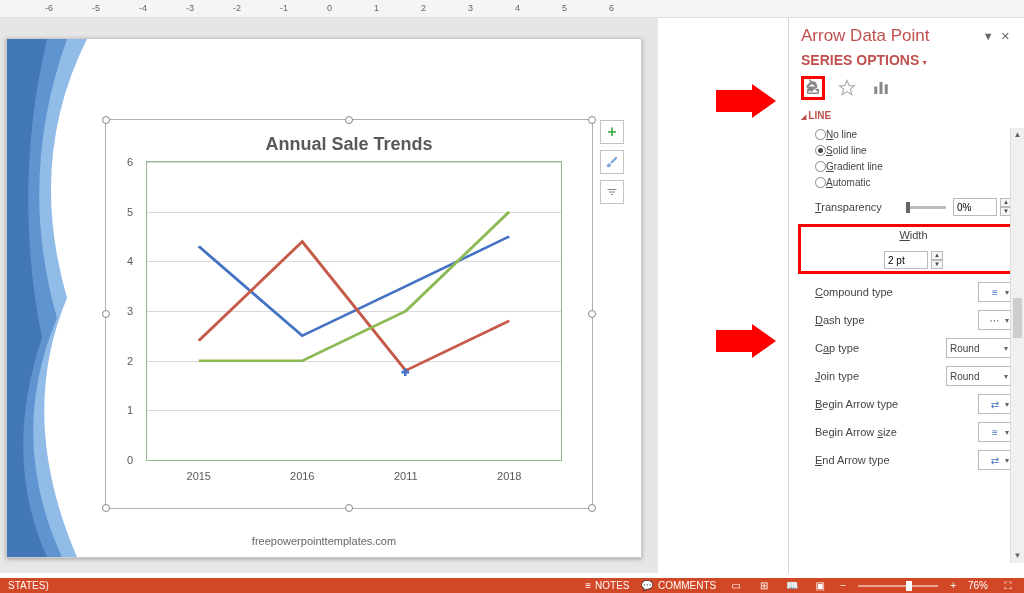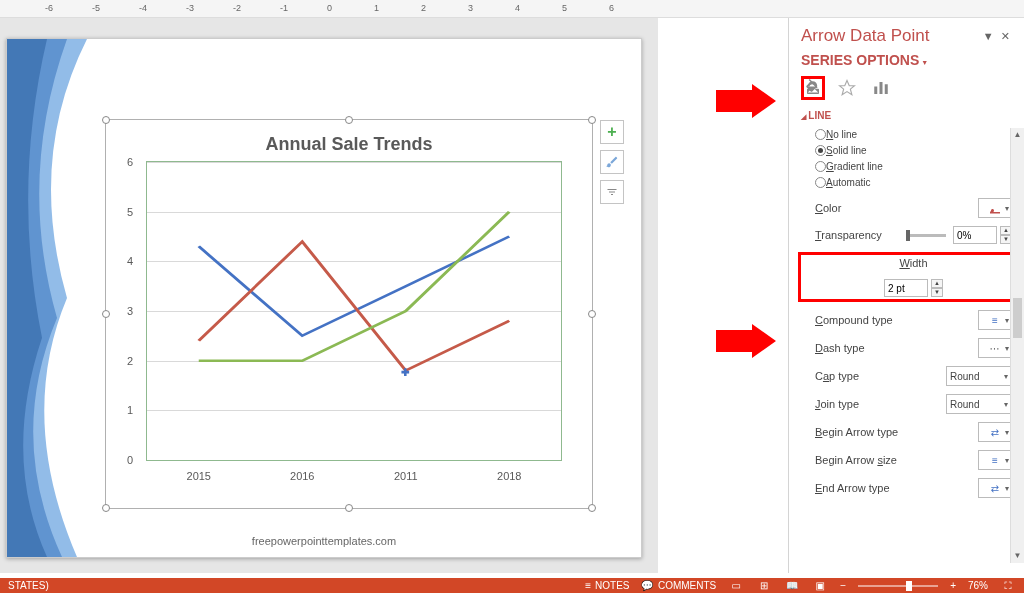--- a/index.html
+++ b/index.html
@@ -248,29 +248,20 @@
       <div class="radio-row">
           <span class="radio"></span>
           <span><span class="u">G</span>radient line</span>
         </div>
       <div class="radio-row">
           <span class="radio"></span>
           <span><span class="u">A</span>utomatic</span>
         </div>
     </div>
 
-    <div class="prop-row">
-      <span><span class="u">C</span>olor</span>
-      <div class="color-btn">
-        <svg width="12" height="12" viewBox="0 0 24 24">
-            <path fill="#c0504d" d="M7 14c-1.66 0-3 1.34-3 3 0 1.31-1.16 2-2 2 .92 1.22 2.49 2 4 2 2.21 0 4-1.79 4-4 0-1.66-1.34-3-3-3z"></path>
-            <rect x="2" y="20" width="20" height="3" fill="#c0504d"></rect>
-          </svg>
-      </div>
-    </div>
 
     <div class="prop-row">
       <span><span class="u">T</span>ransparency</span>
       <div class="prop-ctrl">
         <div class="slider"></div>
         <input class="spin-input" value="0%" style="">
         <div class="spin-btns">
             <span>▲</span>
             <span>▼</span>
           </div>

